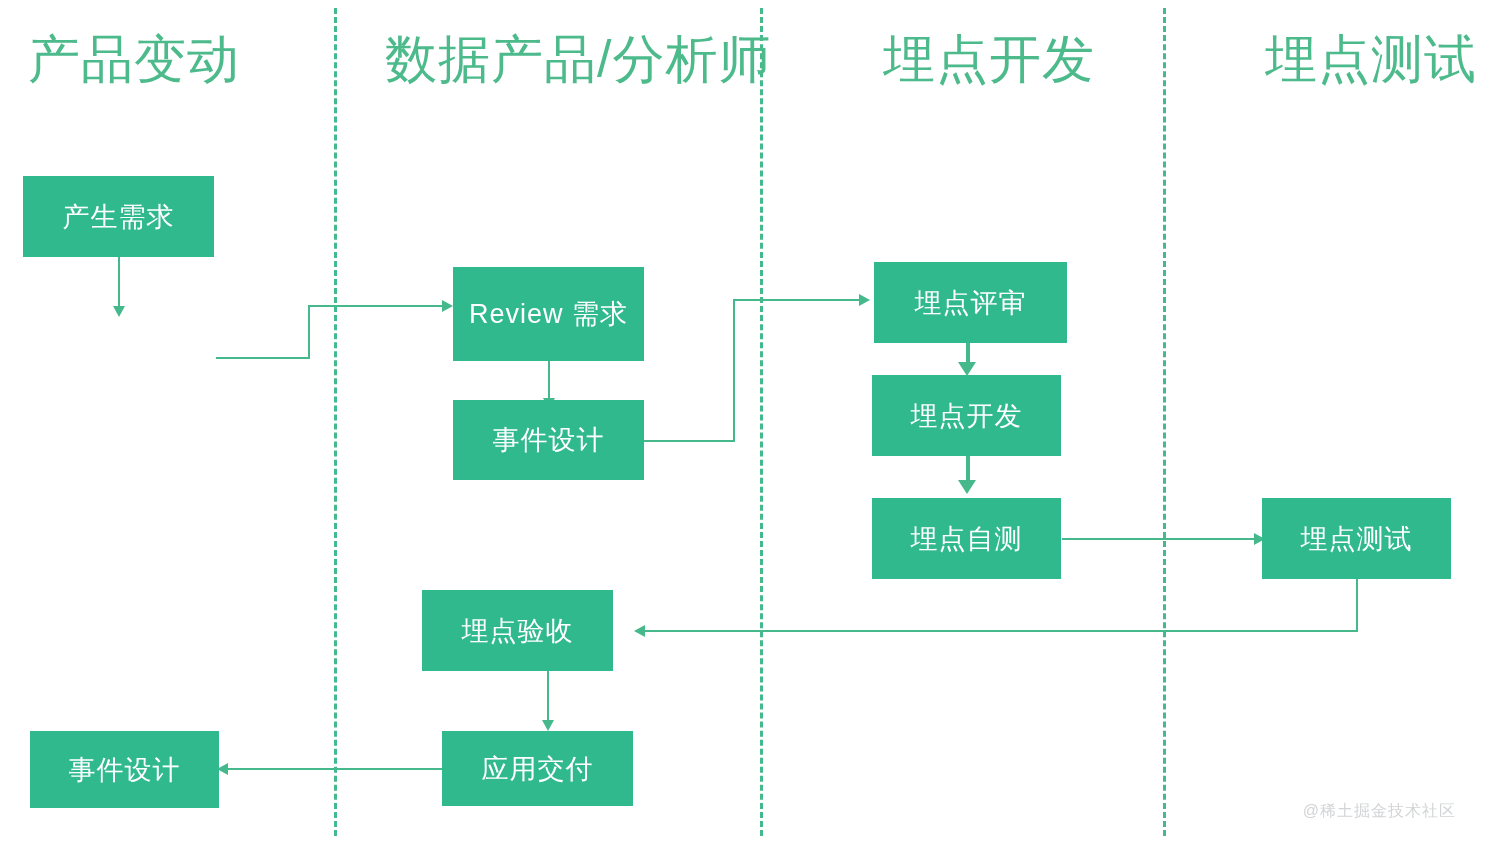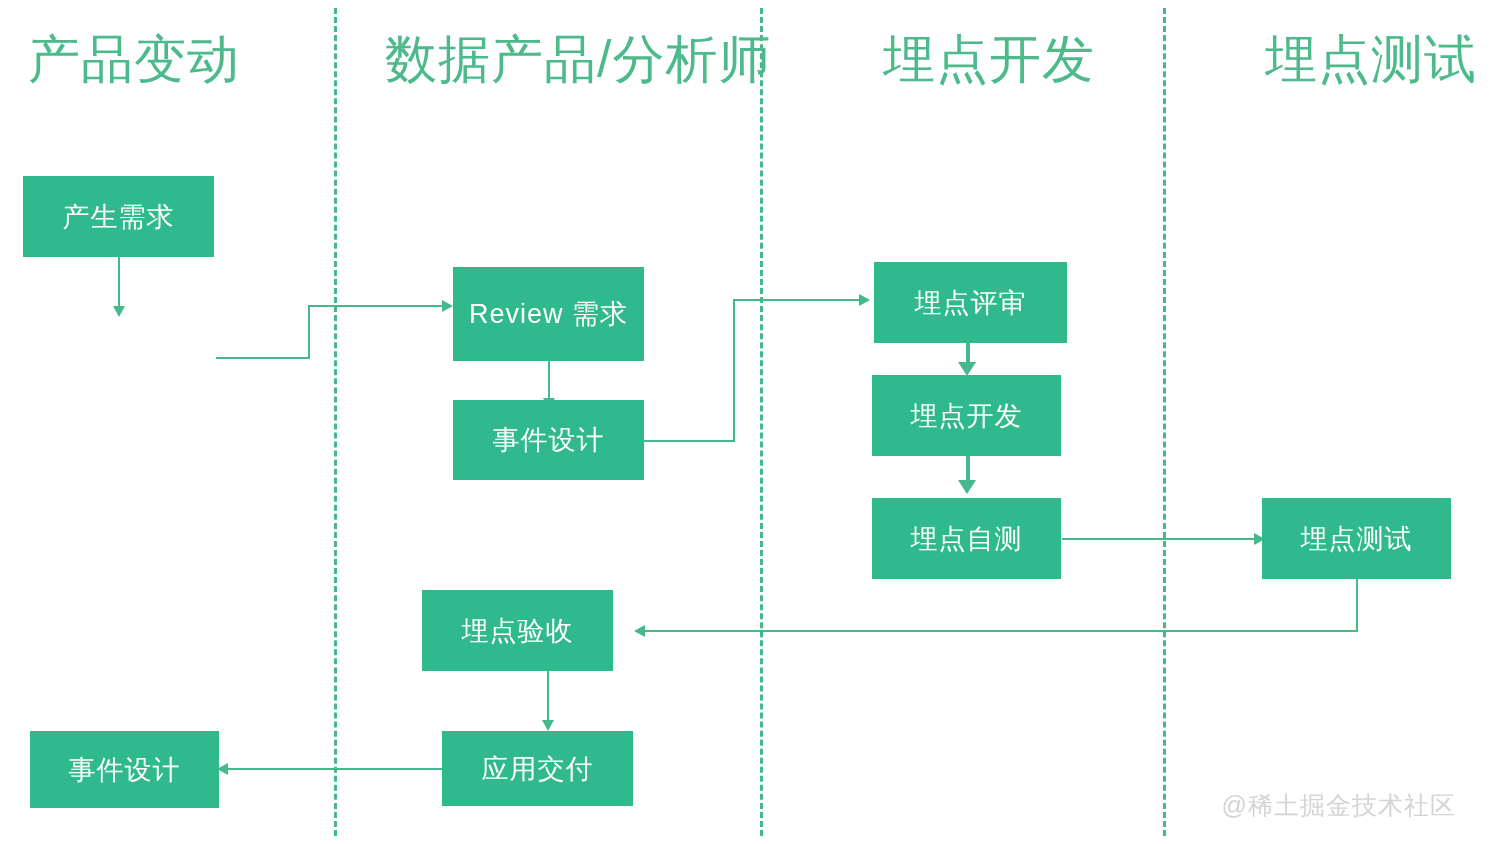--- a/index.html
+++ b/index.html
@@ -81,21 +81,21 @@
     border-top: 6px solid transparent;
     border-bottom: 6px solid transparent;
     border-right: 11px solid #45b98c;
   }
   
   .watermark {
     position: absolute;
     right: 56px;
     bottom: 22px;
     color: #d2d4d6;
-    font-size: 25px;
+    font-size: 16px;
     letter-spacing: 1px;
     white-space: nowrap;
   }
 </style>
 </head>
 <body>
 
 <div id="canvas">
 
   <div class="lane-divider" style="left:334px;"></div>

